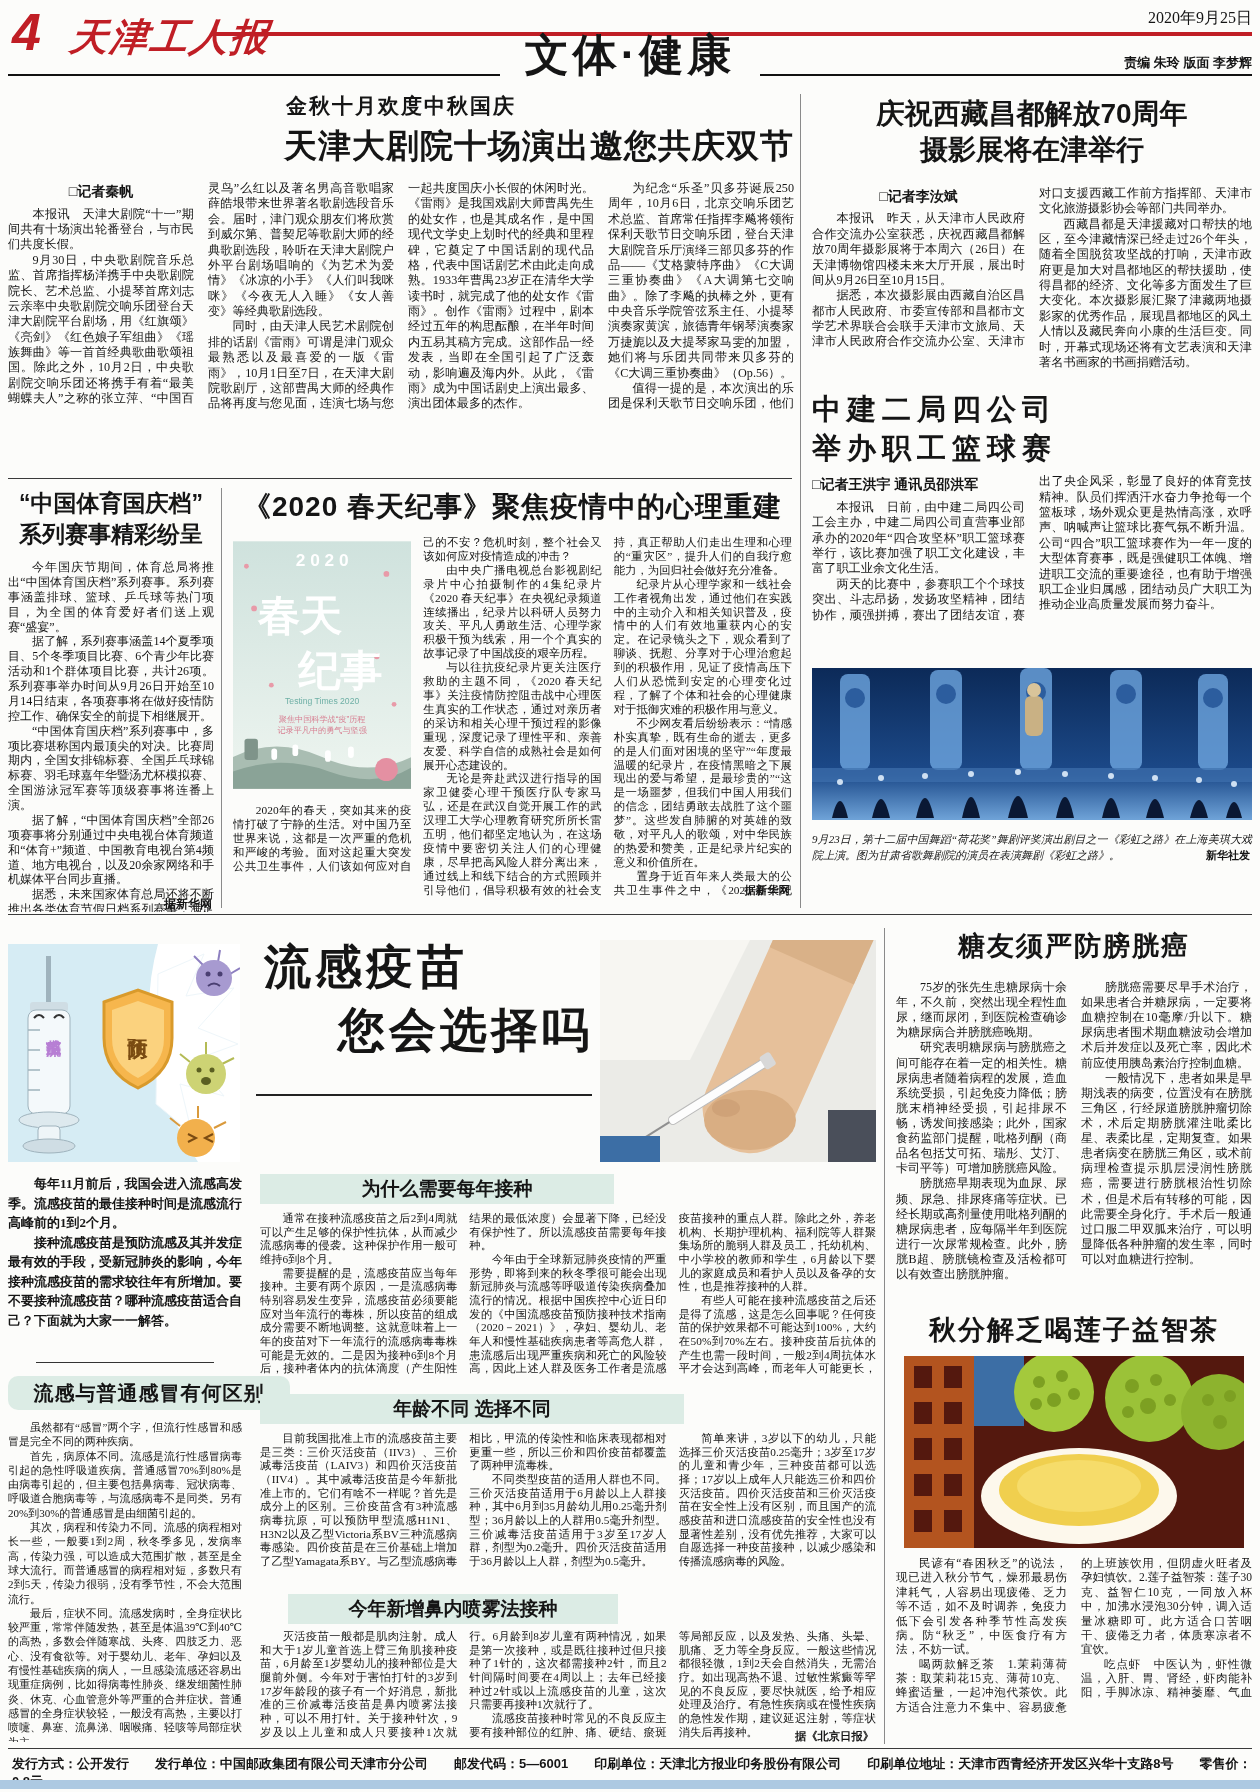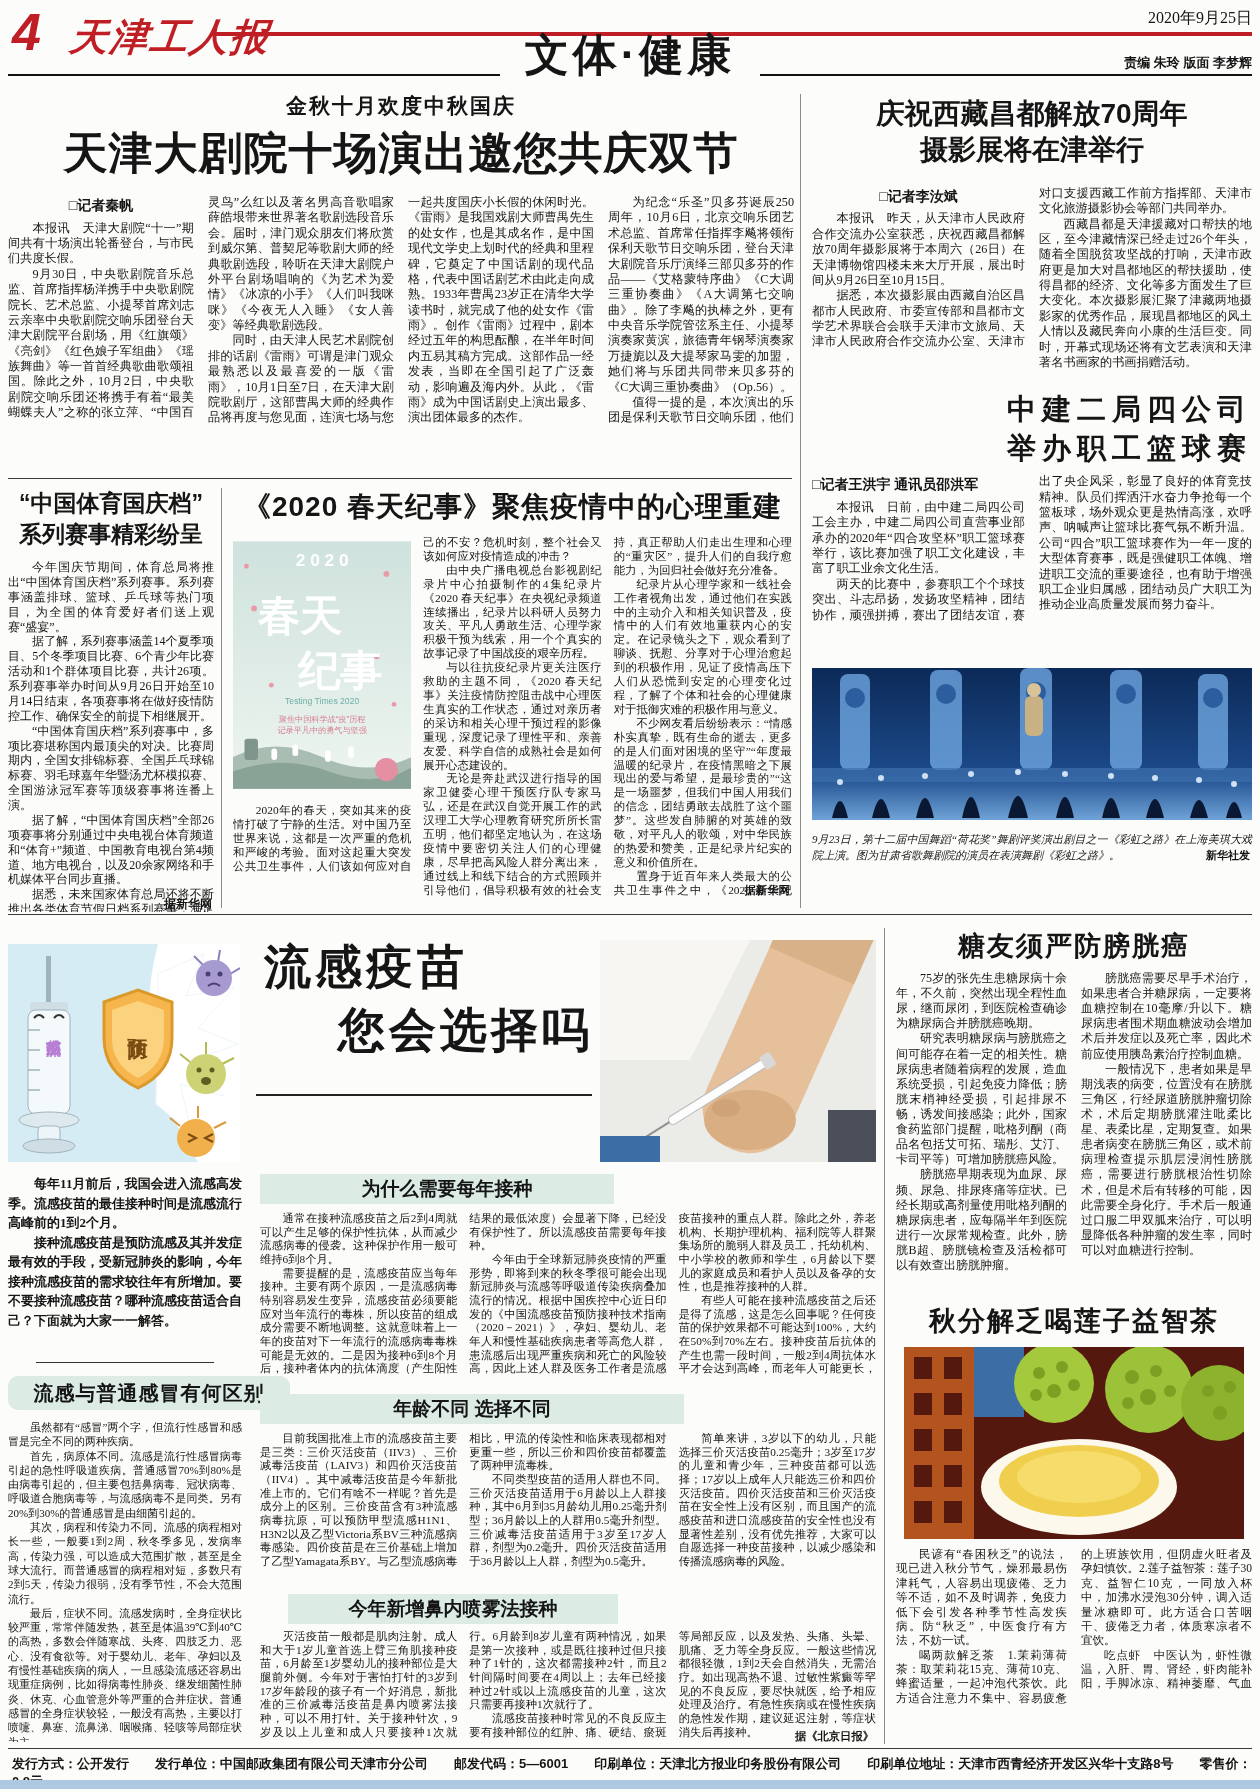--- a/index.html
+++ b/index.html
@@ -19,32 +19,32 @@
   .redline{position:absolute;left:215px;top:32px;width:1037px;height:4px;background:#c01e25;}
   .pdate{left:1040px;top:8px;width:212px;font-size:16px;text-align:right;}
   .ftitle{left:0;top:26px;width:1260px;text-align:center;font-size:44px;font-weight:bold;letter-spacing:4px;}
   .editors{left:1000px;top:54px;width:252px;font-size:13px;font-weight:bold;text-align:right;}
   .lineL{left:8px;top:74px;width:492px;height:2px;background:#111;position:absolute;}
   .lineR{left:760px;top:74px;width:492px;height:2px;background:#111;position:absolute;}
 
   
   .theater{left:8px;top:92px;width:786px;}
   .kicker{font-size:21px;font-weight:bold;text-align:center;letter-spacing:2px;}
-  .bigh1{font-size:44px;font-weight:bold;text-align:center;letter-spacing:1px;margin-top:4px;}
+  .bigh1{font-size:33px;font-weight:bold;text-align:right;letter-spacing:1px;margin-top:4px;}
   .byline{text-align:center;font-weight:bold;font-size:14px;margin:2px 0 6px;text-indent:0;}
   .cols4{column-count:4;column-gap:14px;height:238px;font-size:12.2px;line-height:1.26;margin-top:12px;overflow:hidden;}
   .cols2{column-count:2;column-gap:14px;overflow:hidden;}
   .cols3{column-count:3;column-gap:12px;overflow:hidden;}
 
   
   .tibet{left:812px;top:96px;width:440px;}
   .h2a{font-size:28px;font-weight:bold;text-align:center;line-height:1.3;}
   .tibet .cols2{height:186px;font-size:12.2px;line-height:1.26;margin-top:17px;}
   .bball{left:812px;top:390px;width:440px;}
-  .h2b{font-size:29px;font-weight:bold;text-align:right;line-height:1.35;letter-spacing:6px;}
+  .h2b{font-size:29px;font-weight:bold;text-align:left;line-height:1.35;letter-spacing:6px;}
   .bball .cols2{height:176px;font-size:12.2px;line-height:1.26;margin-top:6px;}
   .photonews{left:812px;top:668px;width:440px;}
   .caption{position:relative;font-size:11px;line-height:1.45;text-align:justify;font-style:italic;margin-top:8px;}
   .credit{position:absolute;right:2px;bottom:0;font-weight:bold;font-style:normal;}
 
   
   .sports{left:8px;top:488px;width:206px;}
   .h2c{font-size:23px;font-weight:bold;text-align:center;line-height:1.35;}
   .sports .body1{position:relative;height:352px;font-size:12px;line-height:1.24;margin-top:10px;overflow:hidden;}
   .spring{left:233px;top:488px;width:559px;}
@@ -70,21 +70,21 @@
   .whybody{position:absolute;left:252px;top:290px;width:616px;height:176px;font-size:11.3px;line-height:1.21;}
   .agebar{left:252px;top:472px;width:424px;height:30px;font-size:19px;line-height:30px;}
   .agebody{position:absolute;left:252px;top:510px;width:616px;height:156px;font-size:11.3px;line-height:1.21;}
   .spraybar{left:280px;top:672px;width:330px;height:30px;font-size:19px;line-height:30px;}
   .spraybody{position:absolute;left:252px;top:708px;width:616px;height:114px;font-size:11.3px;line-height:1.21;}
 
   
   .healthR{left:896px;top:928px;width:356px;}
   .h2e{font-size:27px;font-weight:bold;text-align:center;letter-spacing:2px;}
   .diabody{position:relative;column-count:2;column-gap:14px;height:318px;font-size:12px;line-height:1.26;
-           margin-top:7px;overflow:hidden;}
+           margin-top:16px;overflow:hidden;}
   .teahead{margin-top:14px;}
   .teaphoto{width:340px;height:192px;margin:8px auto 0;display:block;}
   .teabody{position:relative;column-count:2;column-gap:14px;height:166px;font-size:11.5px;line-height:1.25;
            margin-top:8px;overflow:hidden;}
 
   
   .footrule{left:8px;top:1748px;width:1244px;}
   .foottext{left:12px;top:1755px;width:1240px;font-size:13px;font-weight:bold;}
   .bluebar{position:absolute;left:0;top:1780px;width:1260px;height:9px;background:#adc9e2;}
 </style>

